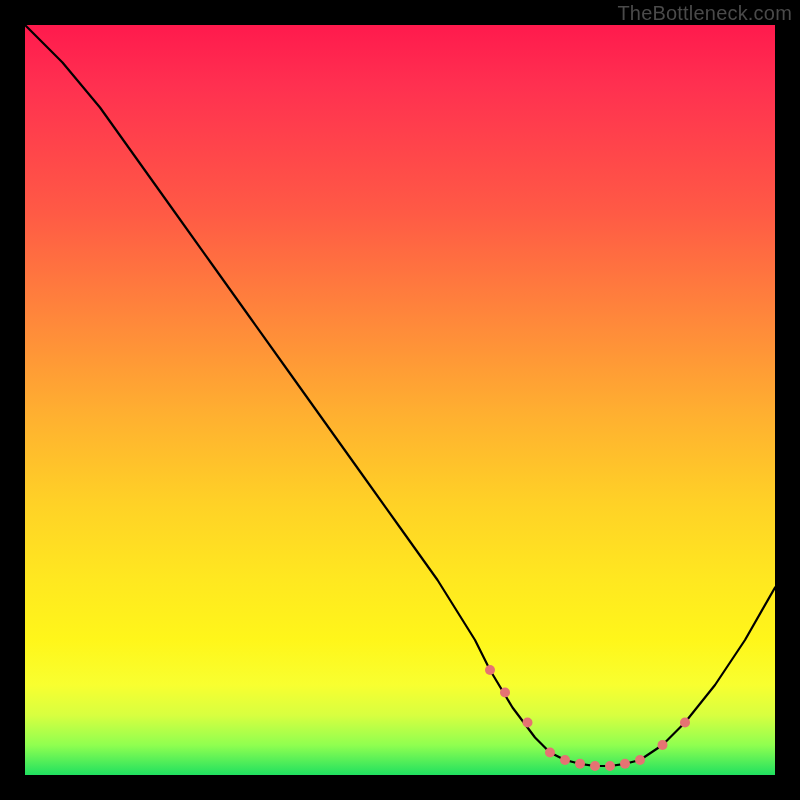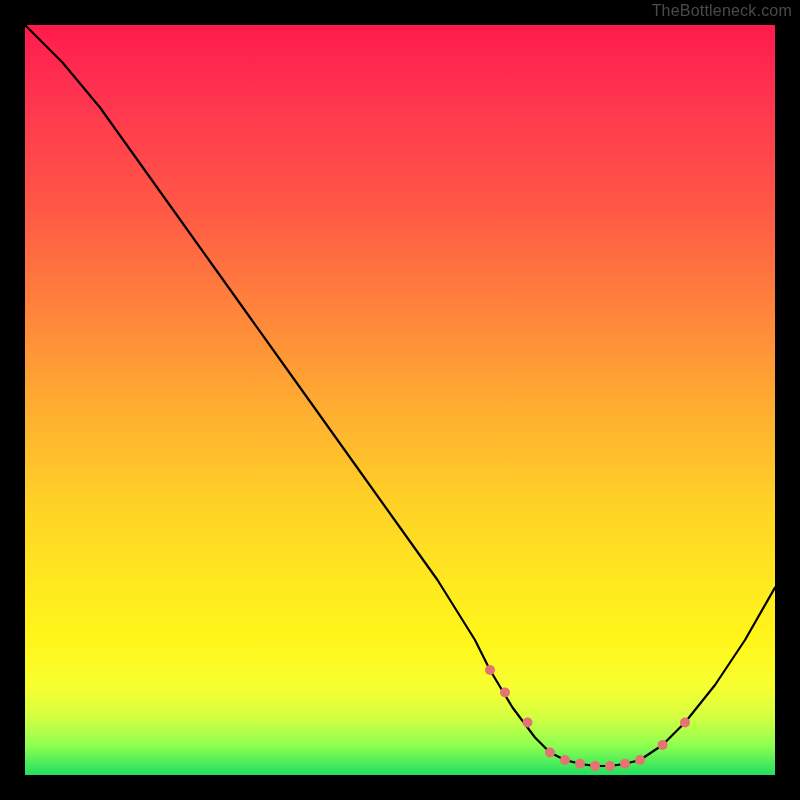--- a/index.html
+++ b/index.html
@@ -47,21 +47,21 @@
     left: 0;
     top: 0;
     width: 750px;
     height: 750px;
   }
   .watermark {
     position: absolute;
     top: 2px;
     right: 8px;
     color: #4a4a4a;
-    font-size: 16px;
+    font-size: 20px;
     font-weight: 400;
     letter-spacing: 0.2px;
     user-select: none;
   }
 </style>
 </head>
 <body>
 
 <div class="frame">
   <div class="watermark">TheBottleneck.com</div>

